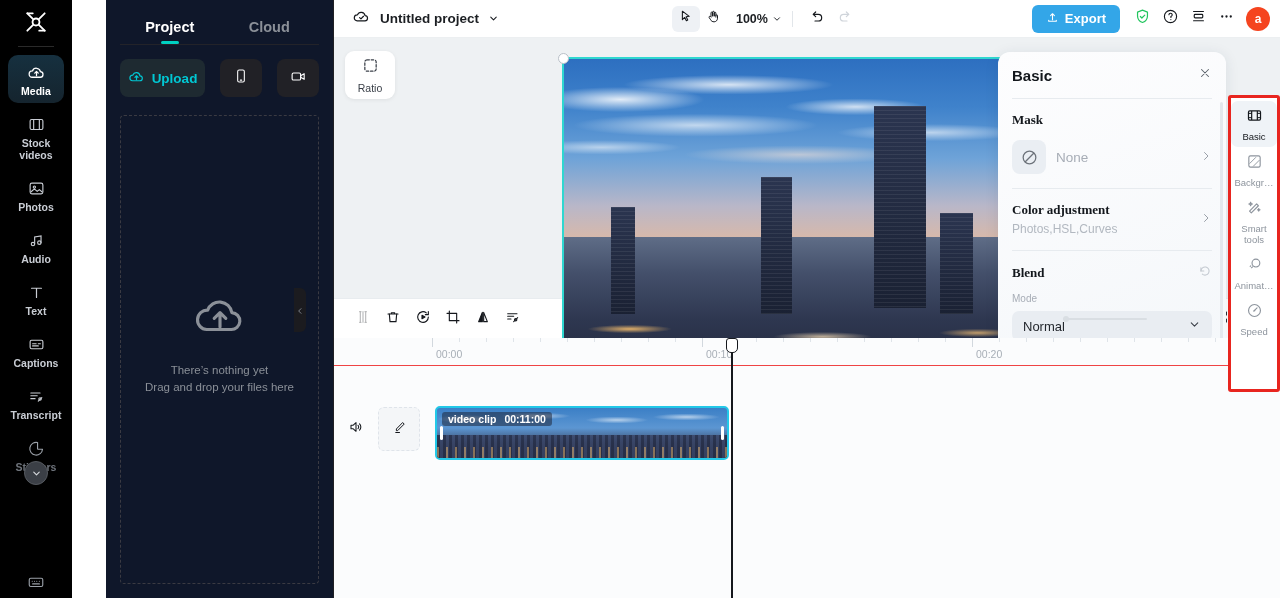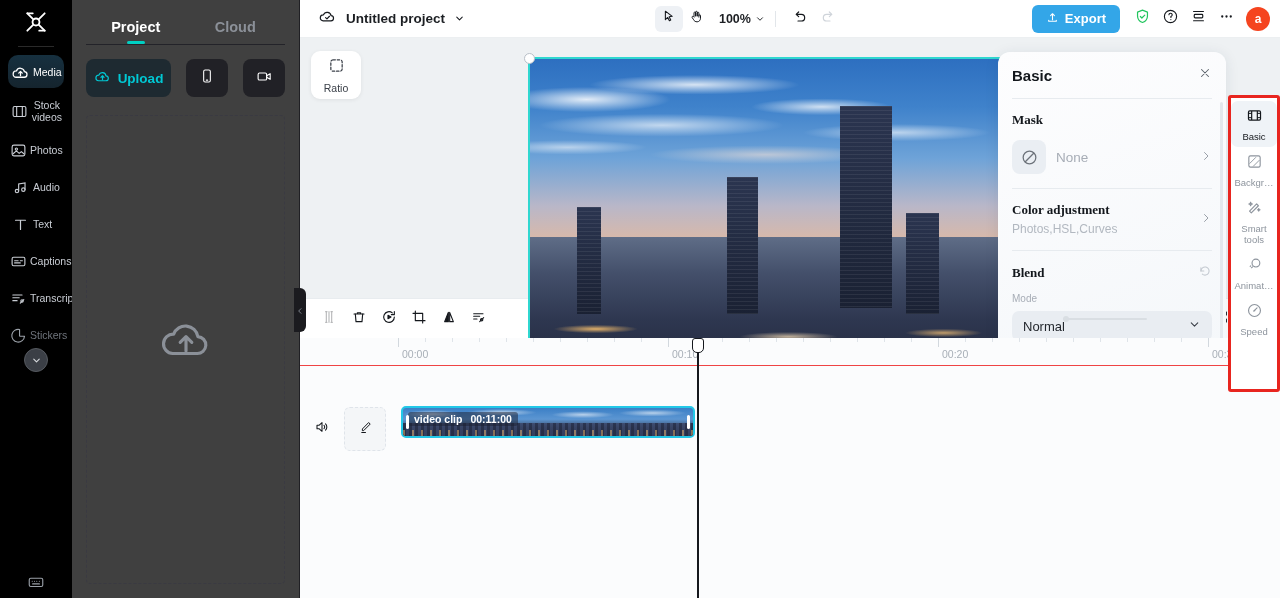--- a/index.html
+++ b/index.html
@@ -14,41 +14,41 @@
   
   .rail {
     width: 72px; height: 598px; background: #000000;
     display: flex; flex-direction: column; align-items: center;
     flex: 0 0 72px; position: relative; overflow: hidden;
   }
   .rail-logo { width: 72px; height: 44px; display:flex; align-items:center; justify-content:center; }
   .rail-div { width: 36px; height: 1px; background: #2a2a2a; margin: 2px 0 8px; }
   .rail-item {
     width: 56px; border-radius: 10px; padding: 7px 2px 6px;
-    display: flex; flex-direction: row; align-items: center; gap: 3px;
-    color: #c9cdd4; cursor: pointer; margin-bottom: 4px; position: relative;
+    display: flex; flex-direction: column; align-items: center; gap: 3px;
+    color: #c9cdd4; cursor: pointer; margin-bottom: 4px; position: relative; font-weight: bold;
   }
   .rail-item.active { background: linear-gradient(180deg,#16303f 0%, #15242e 100%); }
   .rail-item .lbl { font-size: 10.5px; line-height: 12px; text-align: center; color: #c9cdd4; }
   .rail-item.active .lbl { color: #ffffff; }
   .rail-item.dim .lbl { color: #6f747c; }
   .rail-ico { width: 20px; height: 20px; display:flex; align-items:center; justify-content:center; }
   .rail-ico svg { display:block; }
   .sticker-chevron {
     position: absolute; left: 50%; top: 30px; transform: translateX(-50%);
     width: 24px; height: 24px; border-radius: 50%; background: #3b3f46;
     display: flex; align-items: center; justify-content: center;
     border: 1px solid #55595f;
   }
   .rail-bottom { margin-top: auto; padding-bottom: 6px; }
 
   
   .media-panel {
-    width: 228px; flex: 0 0 228px; height: 598px; background: #404040;
-    border-right: 1px solid #202024; display: flex; flex-direction: column;
+    width: 228px; flex: 0 0 228px; height: 598px; background: #0f172a;
+    border-right: 1px solid #202024; display: flex; flex-direction: column; margin-left: 34px;
   }
   .mp-tabs { display: flex; height: 44px; align-items: flex-end; padding: 0 14px; gap: 0; }
   .mp-tab {
     flex: 1; text-align: center; font-size: 14.5px; font-weight: 700;
     color: #8b9098; padding-bottom: 9px; cursor: pointer; position: relative;
   }
   .mp-tab.active { color: #ffffff; }
   .mp-tab.active::after {
     content: ''; position: absolute; left: 50%; bottom: 0; transform: translateX(-50%);
     width: 18px; height: 3px; border-radius: 2px; background: #00d0c3;
@@ -233,21 +233,21 @@
   .tick { position: absolute; top: 0; width: 1px; height: 4px; background: #dfe4e9; }
   .tick.major { height: 9px; background: #d2d8de; }
   .rlabel { position: absolute; top: 10px; font-size: 10.5px; color: #a8afb7; }
   .track-head { position: absolute; left: 0; top: 68px; width: 98px; height: 46px; display: flex; align-items: center; }
   .th-ico { width: 44px; display:flex; align-items:center; justify-content:center; cursor: pointer; }
   .th-edit {
     width: 42px; height: 44px; border: 1px dashed #dfe4ea; border-radius: 6px; background: #f4f6f8;
     display: flex; align-items: center; justify-content: center; cursor: pointer;
   }
   .clip {
-    position: absolute; left: 101px; top: 68px; width: 294px; height: 32px;
+    position: absolute; left: 101px; top: 68px; width: 294px; height: 54px;
     border-radius: 5px; border: 2px solid #22c8e8; overflow: hidden; cursor: pointer;
     background: linear-gradient(180deg,#3b7fc6 0%, #5c96d2 40%, #3a4a6a 72%, #2b3550 100%);
   }
   .clip-strip { position:absolute; inset:0;
     background:
       radial-gradient(ellipse 40px 6px at 10% 22%, rgba(255,255,255,.7), rgba(255,255,255,0) 70%),
       radial-gradient(ellipse 50px 5px at 34% 16%, rgba(255,255,255,.65), rgba(255,255,255,0) 70%),
       radial-gradient(ellipse 45px 5px at 62% 24%, rgba(255,255,255,.6), rgba(255,255,255,0) 70%),
       radial-gradient(ellipse 48px 5px at 86% 18%, rgba(255,255,255,.6), rgba(255,255,255,0) 70%),
       linear-gradient(180deg, rgba(0,0,0,0) 55%, rgba(20,26,42,.6) 78%, rgba(18,22,36,.85) 100%);
@@ -416,20 +416,24 @@
       </div>
     </div>
 
     <div class="dropzone">
       <span>
         <svg width="58" height="58" viewBox="0 0 24 24" fill="none" stroke="#8b9098" stroke-width="1.3" stroke-linecap="round" stroke-linejoin="round">
           <path d="M6.5 18a4 4 0 0 1 .4-8 5.2 5.2 0 0 1 10 1 3.5 3.5 0 0 1-.4 7z"></path>
           <path d="M12 17v-6M9.6 13.4L12 11l2.4 2.4"></path>
         </svg>
       </span>
+      <div class="dz-text">
+        <div>There’s nothing yet</div>
+        <div>Drag and drop your files here</div>
+      </div>
     </div>
   </div>
 
   <div class="collapse-handle">
     <span>
       <svg width="8" height="8" viewBox="0 0 24 24" fill="none" stroke="#8a9099" stroke-width="2.6" stroke-linecap="round" stroke-linejoin="round">
           <path d="M15 5l-7 7 7 7"></path>
         </svg>
     </span>
   </div>

